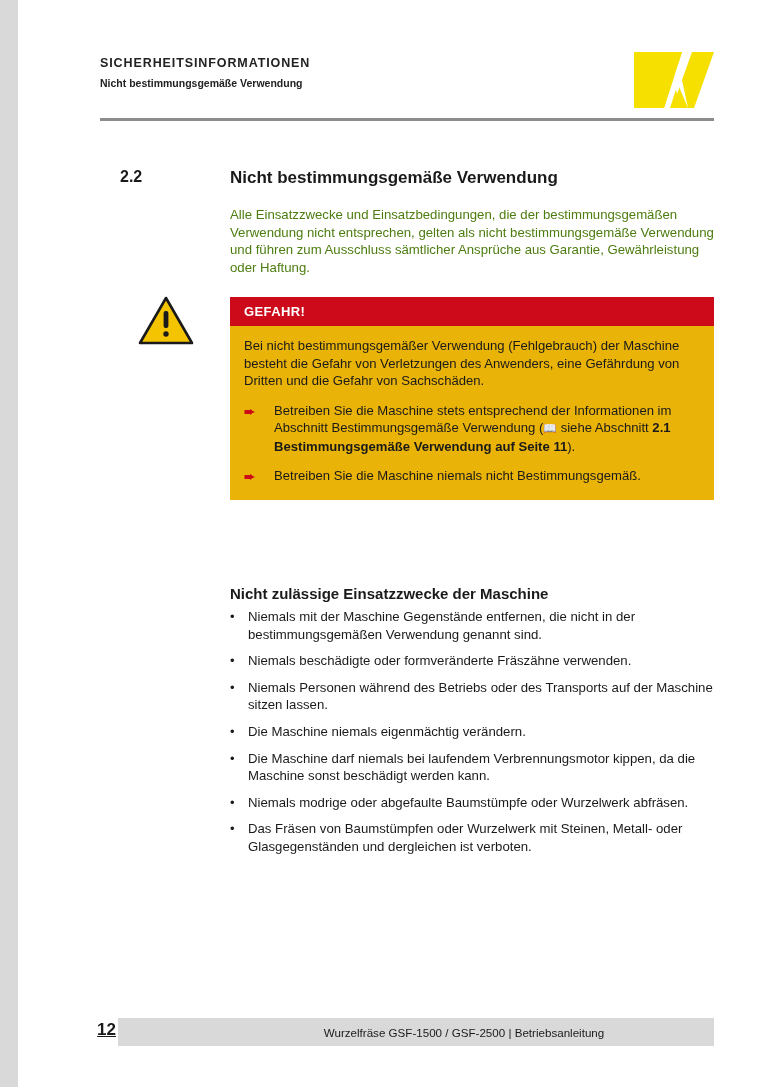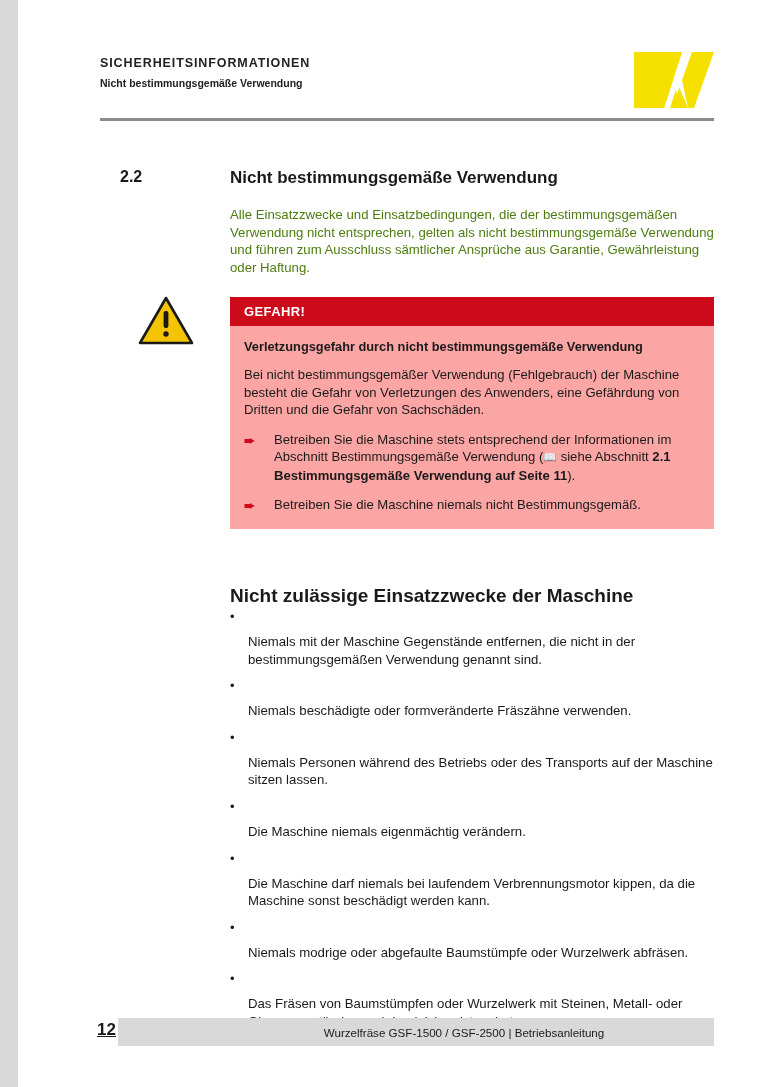--- a/index.html
+++ b/index.html
@@ -86,21 +86,21 @@
   
   .warn-icon {
     position: absolute;
     left: 106px; top: 296px;
     width: 56px; height: 50px;
   }
   .danger-box {
     position: absolute;
     left: 198px; top: 297px;
     width: 484px;
-    background: #fca5a5;
+    background: #eab308;
     padding-bottom: 14px;
   }
   .danger-bar {
     background: #cc0a19;
     color: #ffffff;
     font-size: 13px;
     font-weight: 700;
     letter-spacing: 0.4px;
     padding: 7px 0 7px 14px;
   }
@@ -134,40 +134,40 @@
     color: #1f4e9c;
     font-size: 11px;
     letter-spacing: 0;
   }
   .b { font-weight: 700; }
 
   
   .list-head {
     position: absolute;
     left: 198px; top: 585px;
-    font-size: 19px;
+    font-size: 15px;
     font-weight: 700;
   }
   .bullets {
     position: absolute;
     left: 198px; top: 608px;
     width: 490px;
   }
   .bullet {
     display: flex;
     margin-bottom: 9px;
     font-size: 13.2px;
     line-height: 17.6px;
   }
   .dot {
     flex: 0 0 18px;
     font-size: 13px;
     line-height: 17.6px;
   }
-  .bullet-text { flex: 1; margin-top: 25px; }
+  .bullet-text { flex: 1; }
 
   
   .footer-bar {
     position: absolute;
     left: 86px; top: 1018px;
     width: 596px; height: 28px;
     background: #d9d9d9;
   }
   .footer-text {
     position: absolute;
@@ -226,21 +226,20 @@
   <div class="warn-icon">
     <svg width="56" height="50" viewBox="0 0 56 50">
       <polygon points="28,2 54,47 2,47" fill="#f5c400" stroke="#1a1a1a" stroke-width="2.6" stroke-linejoin="round"></polygon>
       <rect x="25.6" y="15" width="4.8" height="17" rx="2" fill="#1a1a1a"></rect>
       <circle cx="28" cy="38" r="2.7" fill="#1a1a1a"></circle>
     </svg>
   </div>
 
   <div class="danger-box">
     <div class="danger-bar">GEFAHR!</div>
-    <div class="danger-head">Verletzungsgefahr durch nicht bestimmungsgemäße Verwendung</div>
     <div class="danger-body">Bei nicht bestimmungsgemäßer Verwendung (Fehlgebrauch) der Maschine besteht die Gefahr von Verletzungen des Anwenders, eine Gefährdung von Dritten und die Gefahr von Sachschäden.</div>
 
     <div class="arrow-item">
       <span class="arrow-glyph">➨</span>
       <span class="arrow-text"><span>Betreiben Sie die Maschine stets entsprechend der Informa­tionen im Abschnitt Bestimmungsgemäße Verwendung (</span><span class="book-glyph">📖</span><span> siehe Abschnitt </span><span class="b">2.1 Bestimmungsgemäße Verwendung auf Seite 11</span><span>).</span></span>
     </div>
 
     <div class="arrow-item">
       <span class="arrow-glyph">➨</span>
       <span class="arrow-text">Betreiben Sie die Maschine niemals nicht Bestimmungsge­mäß.</span>

